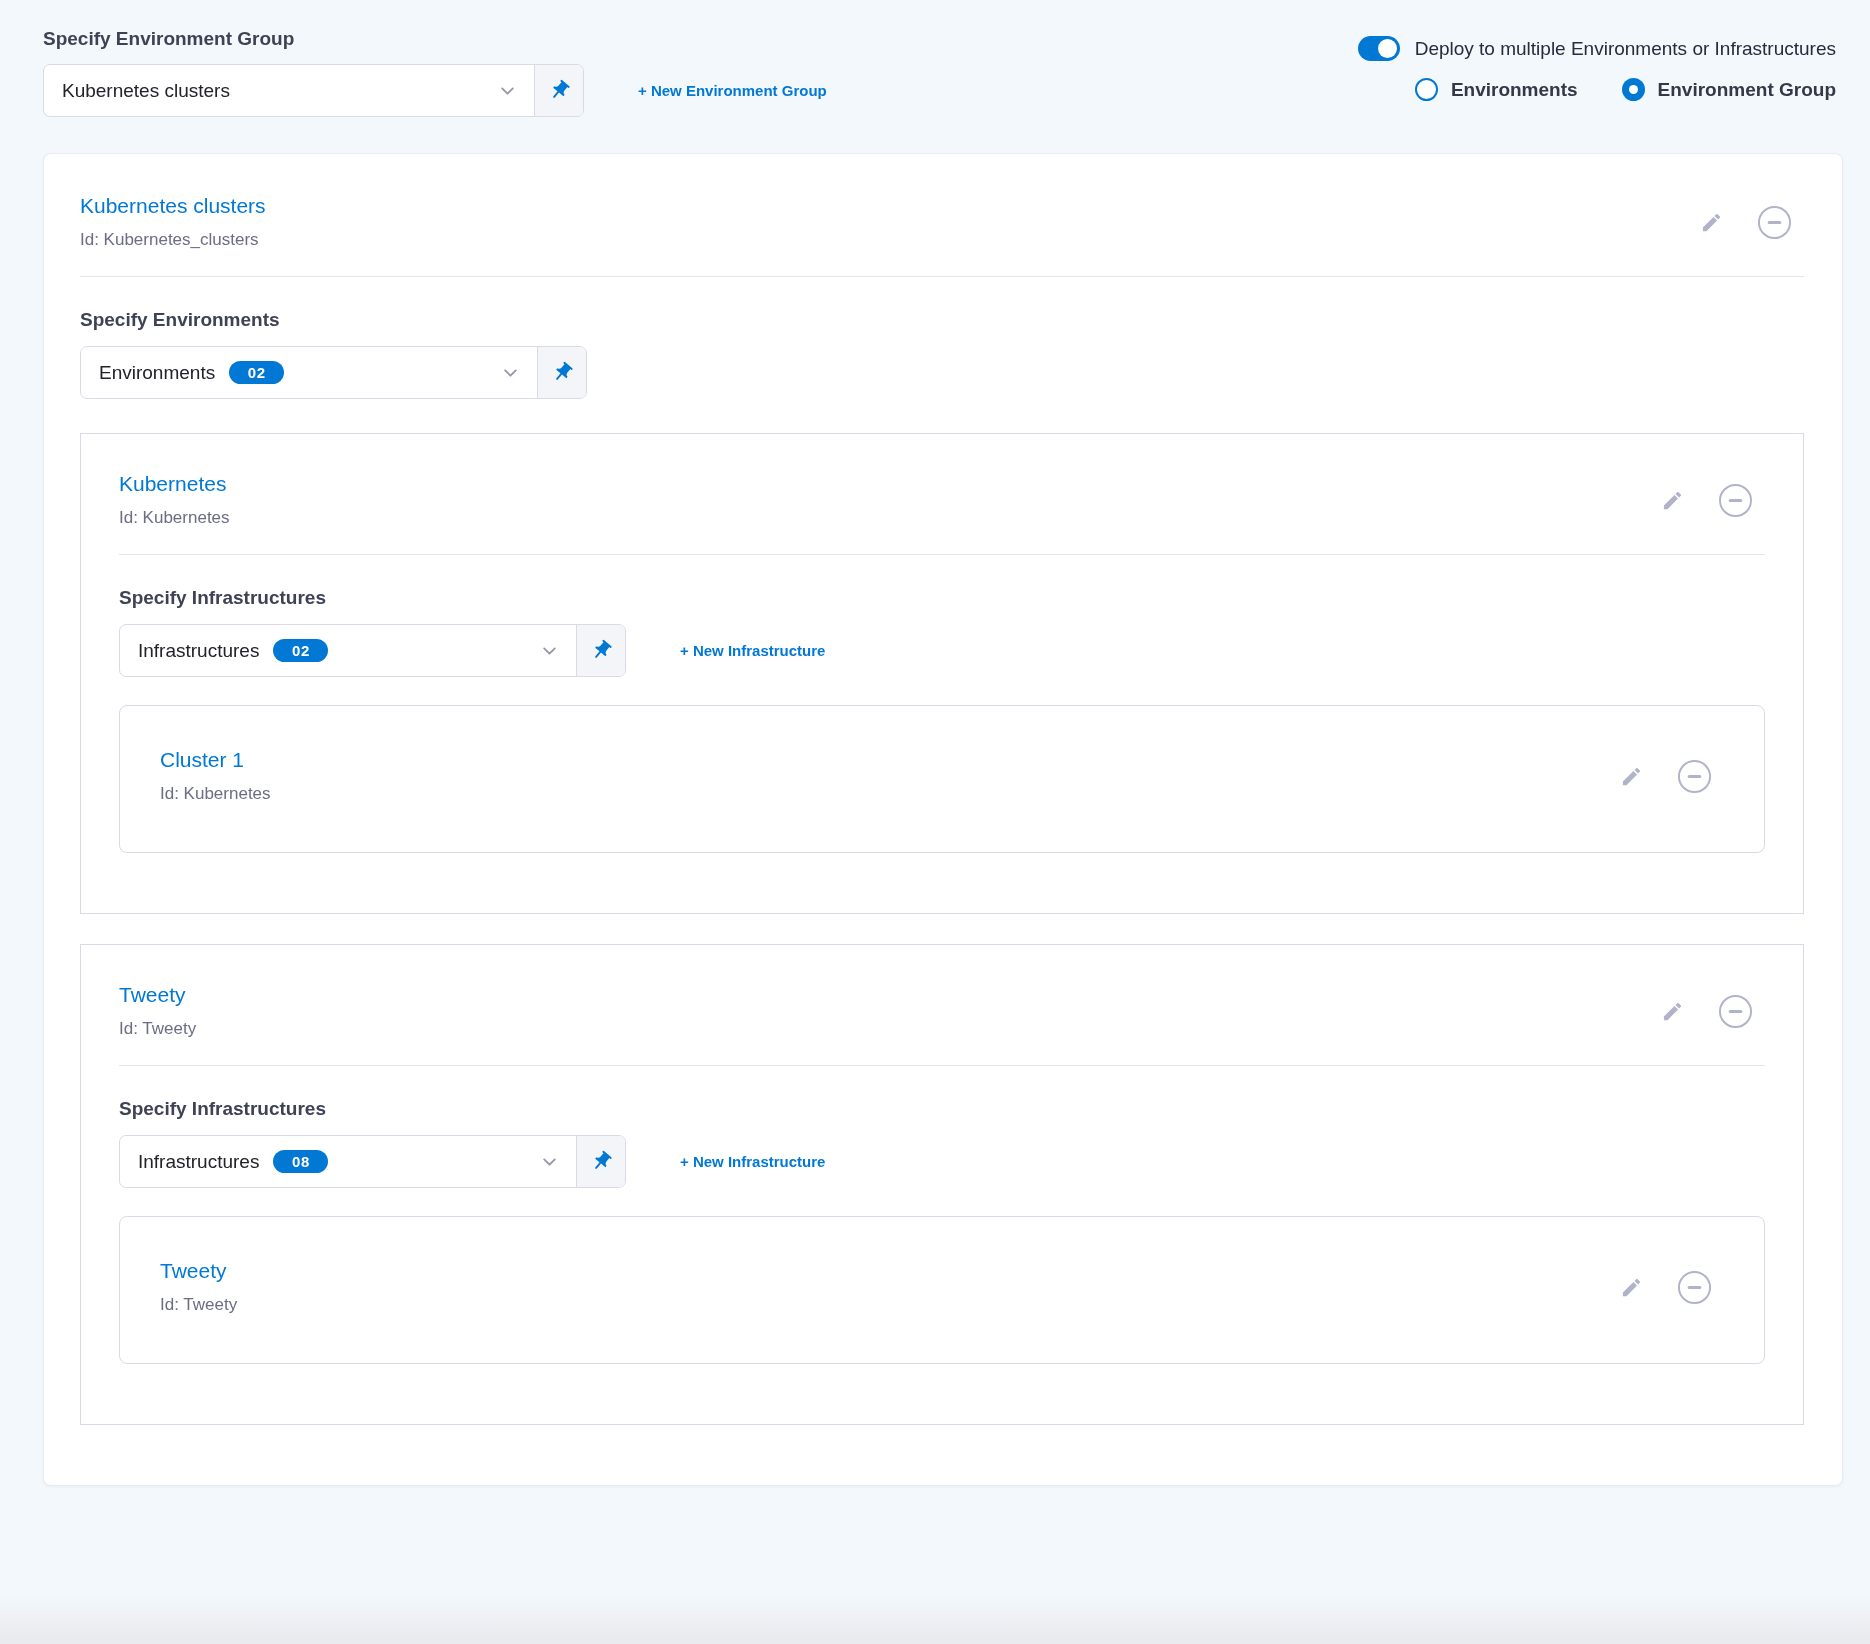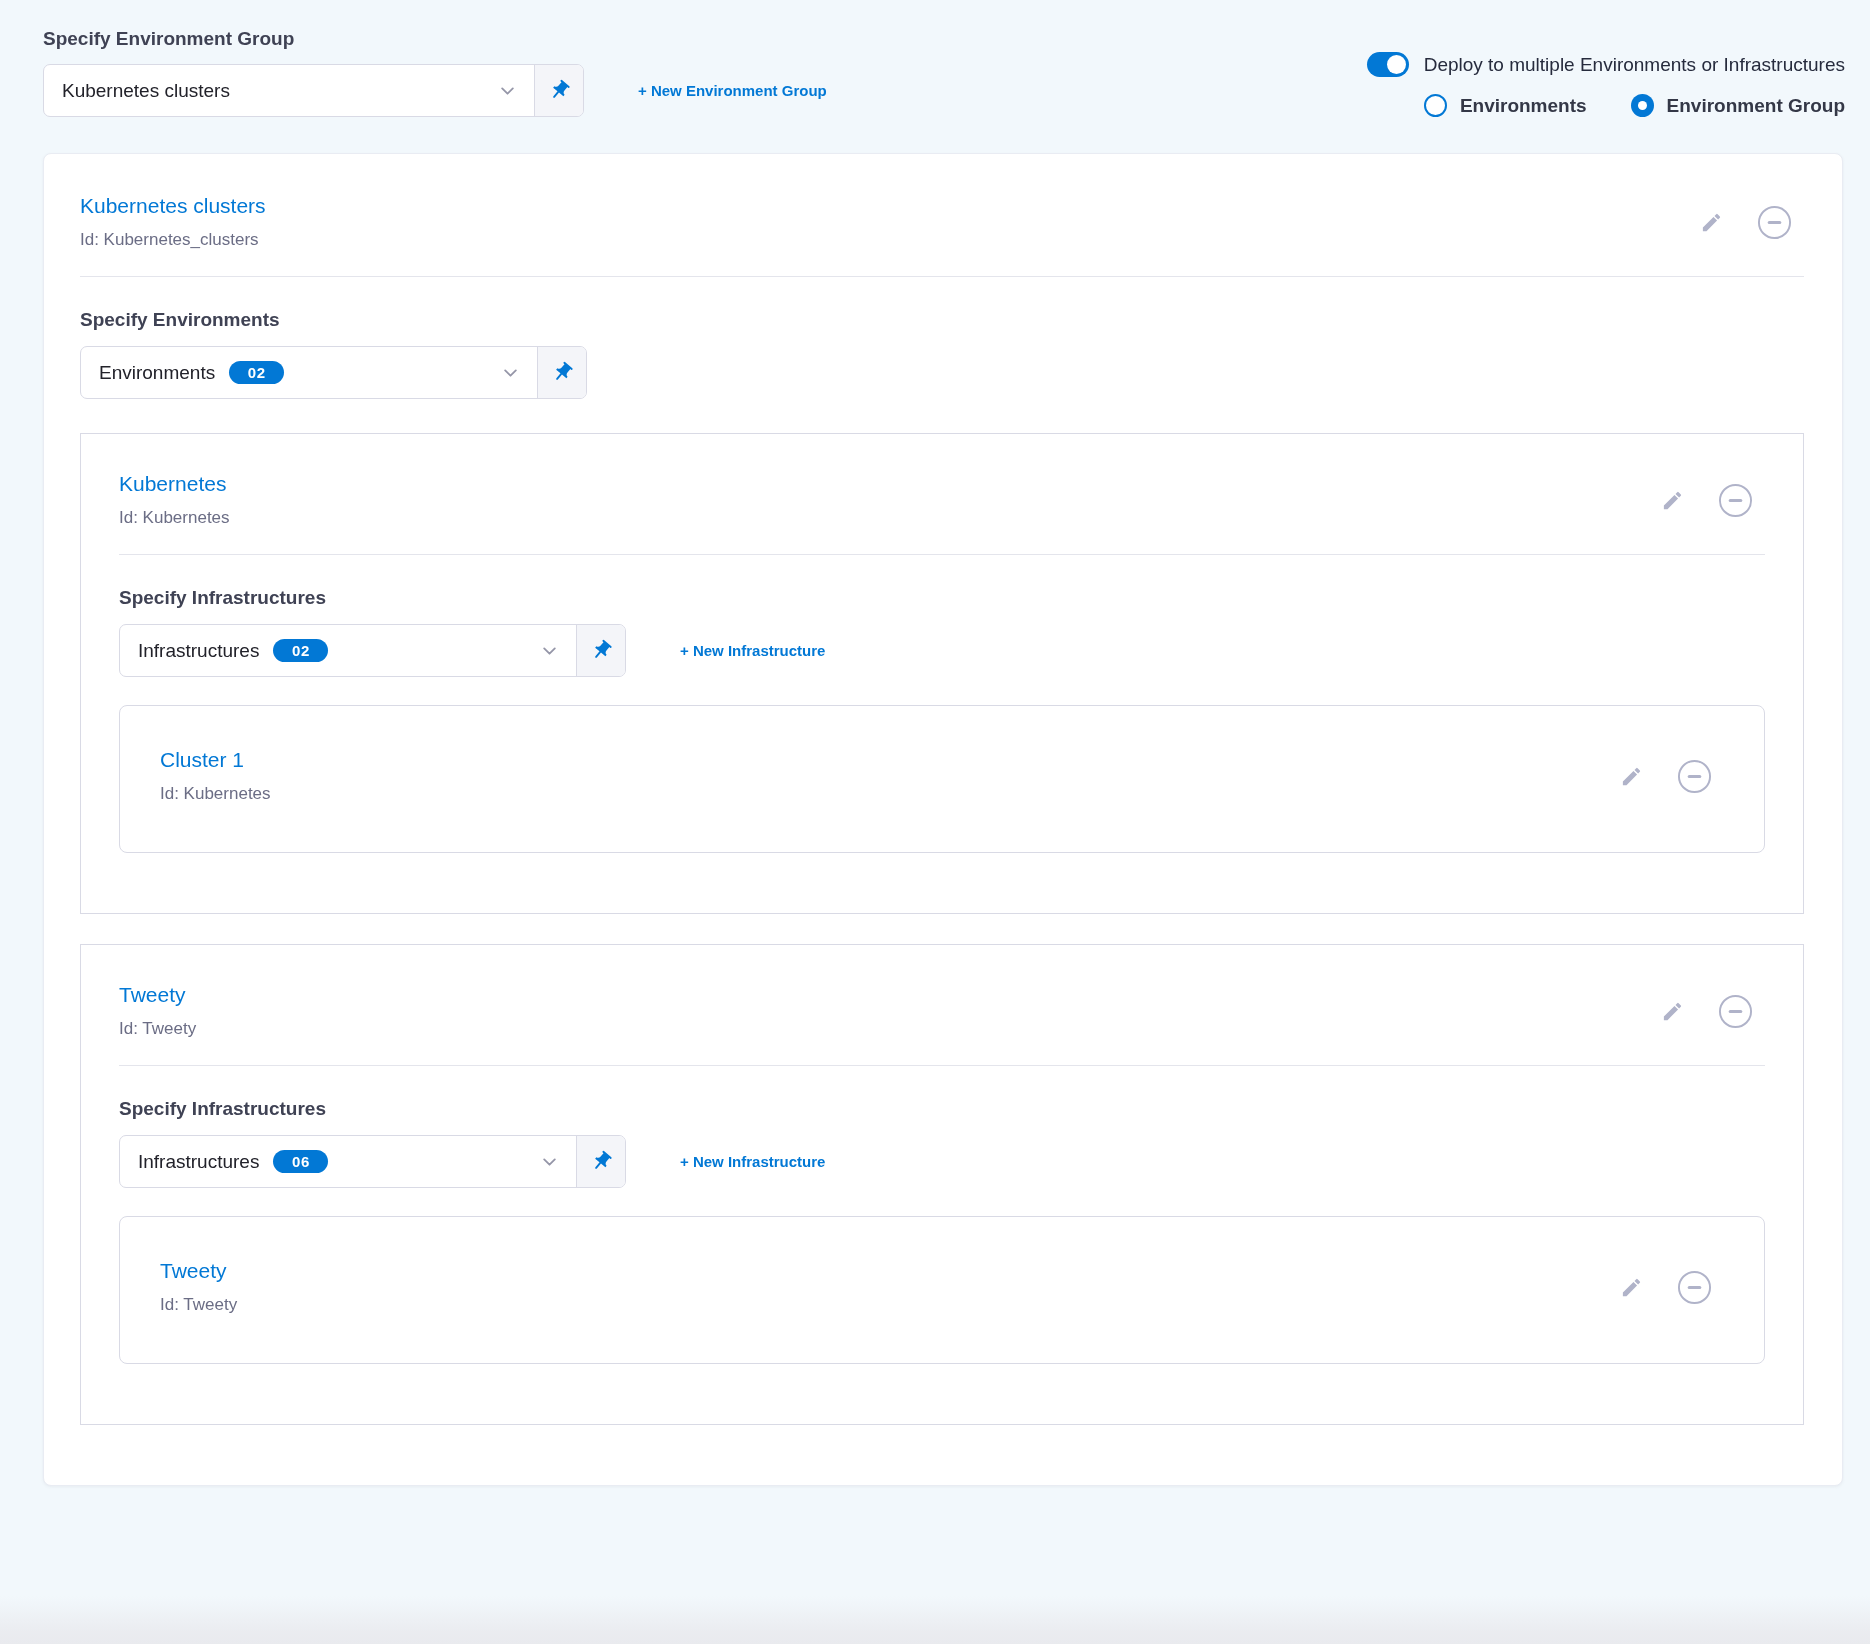--- a/index.html
+++ b/index.html
@@ -9,22 +9,22 @@
     background: #f2f8fc;
     color: #22222a;
     overflow: hidden;
     position: relative;
   }
 
   
   .topbar {
     display: flex;
     justify-content: space-between;
-    align-items: flex-end;
-    padding: 28px 25px 0 43px;
+    align-items: flex-start;
+    padding: 28px 34px 0 43px;
   }
   .field-label {
     font-size: 19px;
     font-weight: 700;
     color: #3f4254;
     margin-bottom: 14px;
   }
   .select-row { display: flex; align-items: center; }
 
   .select-group {
@@ -405,21 +405,21 @@
     </div>
 
     <div class="divider"></div>
 
     <div class="section-label">Specify Infrastructures</div>
 
     <div class="select-row">
       <div class="select-group w-inner">
         <div class="select-field">
           <span>Infrastructures</span>
-          <span class="count-badge">06</span>
+          <span class="count-badge">08</span>
           <span class="grow"></span>
           <span>
             <svg width="17" height="17" viewBox="0 0 16 16">
                 <path d="M3 6l5 5 5-5" fill="none" stroke="#9596a8" stroke-width="1.7" stroke-linecap="round" stroke-linejoin="round"></path>
               </svg>
           </span>
         </div>
         <div class="addon">
           <span>
             <svg width="23" height="23" viewBox="0 0 24 24">

